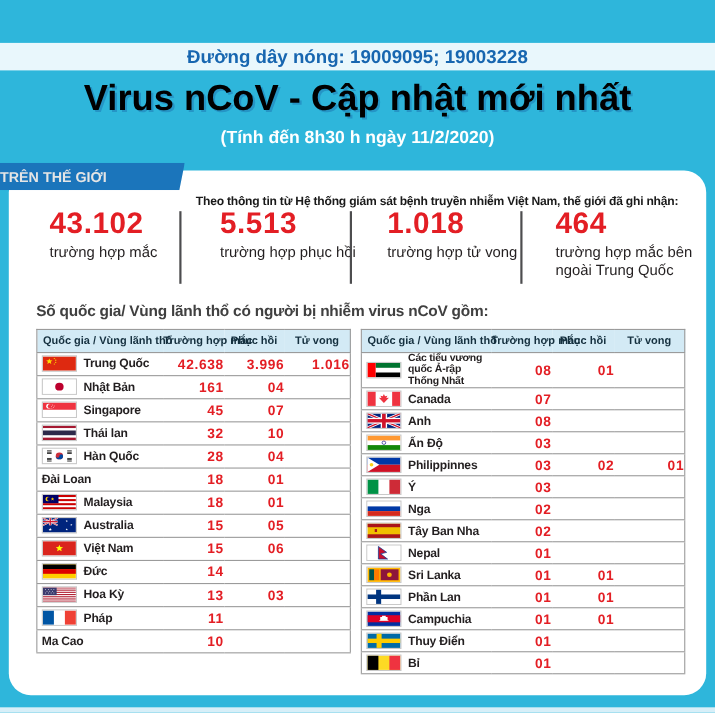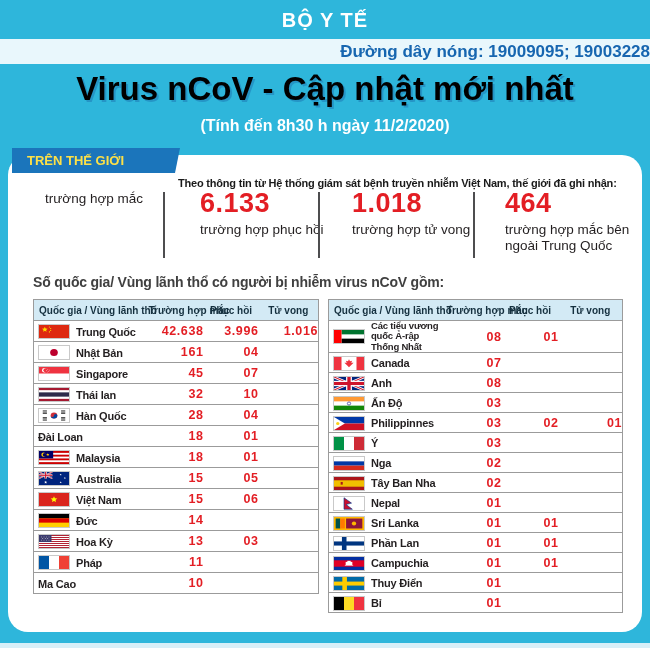--- a/index.html
+++ b/index.html
@@ -2,32 +2,32 @@
 <html><head>
 <meta charset="utf-8">
 <style>
   html,body{margin:0;padding:0;}
   body{font-family:"Liberation Sans",sans-serif;background:#fff;}
   .page{position:relative;width:650px;height:648px;background:#2EB6DB;overflow:hidden;}
 
   .ministry{position:absolute;top:9px;left:0;right:0;text-align:center;color:#fff;
     font-weight:bold;font-size:20px;letter-spacing:1px;}
   .hotline-band{position:absolute;top:39px;left:0;right:0;height:25px;background:#E9F7FC;
-    display:flex;align-items:center;justify-content:flex-end;}
+    display:flex;align-items:center;justify-content:center;}
   .hotline{color:#1766B0;font-weight:bold;font-size:17px;}
   .main-title{position:absolute;top:70px;left:0;right:0;text-align:center;color:#000000;
     font-weight:bold;font-size:33px;text-shadow:2px 2px 0 rgba(20,90,160,0.35);}
   .subtitle{position:absolute;top:117px;left:0;right:0;text-align:center;color:#fff;
     font-size:16px;font-weight:bold;}
 
   .panel{position:absolute;left:8px;top:155px;width:634px;height:477px;background:#fff;
     border-radius:20px;}
   .banner{position:absolute;left:0;top:148px;width:168px;height:25px;background:#1B75BB;
-    color:#fde047;font-weight:bold;font-size:13px;line-height:25px;padding-left:15px;
-    box-sizing:border-box;clip-path:polygon(0 0,100% 0,calc(100% - 5px) 100%,0 100%);z-index:3;margin-left:12px;}
+    color:#e5e5e5;font-weight:bold;font-size:13px;line-height:25px;padding-left:0;
+    box-sizing:border-box;clip-path:polygon(0 0,100% 0,calc(100% - 5px) 100%,0 100%);z-index:3;}
   .intro{position:absolute;left:178px;top:177px;width:462px;font-size:11px;font-weight:bold;
     color:#1A1A1A;letter-spacing:-0.2px;white-space:nowrap;z-index:3;}
 
   .stat{position:absolute;top:188px;z-index:3;}
   .stat .v{font-size:27px;font-weight:bold;color:#E31E24;letter-spacing:0.5px;}
   .stat .l{font-size:13.5px;color:#231F20;margin-top:3px;max-width:130px;line-height:1.15;}
   .s0{left:45px}.s1{left:200px}.s2{left:352px}.s3{left:505px;width:128px}
   .divider{position:absolute;top:192px;width:2px;height:66px;background:#4D4D4F;z-index:3;}
   .d0{left:163px}.d1{left:318px}.d2{left:473px}
 
@@ -55,37 +55,37 @@
   .n-cases{padding-right:4px;}
   .n-recovered{padding-right:4px;}
   .n-deaths{padding-right:22px;}
 
   .bottom-strip{position:absolute;left:0;bottom:0;width:100%;height:5px;background:#D7EFF8;z-index:4;}
 </style>
 </head>
 <body>
 
 <div class="page">
-  <div class="ministry">BỘ Y TẾ</div>
   <div class="hotline-band">
     <span class="hotline">Đường dây nóng: 19009095; 19003228</span>
   </div>
   <div class="main-title">Virus nCoV - Cập nhật mới nhất</div>
   <div class="subtitle">(Tính đến 8h30 h ngày 11/2/2020)</div>
 
   <div class="panel"></div>
   <div class="banner">TRÊN THẾ GIỚI</div>
   <div class="intro">Theo thông tin từ Hệ thống giám sát bệnh truyền nhiễm Việt Nam, thế giới đã ghi nhận:</div>
 
   <div class="stat s0">
+    <div class="v">43.102</div>
     <div class="l">trường hợp mắc</div>
   </div>
   <div class="divider d0"></div>
   <div class="stat s1">
-    <div class="v">6.133</div>
+    <div class="v">5.513</div>
     <div class="l">trường hợp phục hồi</div>
   </div>
   <div class="divider d1"></div>
   <div class="stat s2">
     <div class="v">1.018</div>
     <div class="l">trường hợp tử vong</div>
   </div>
   <div class="divider d2"></div>
   <div class="stat s3">
     <div class="v">464</div>

